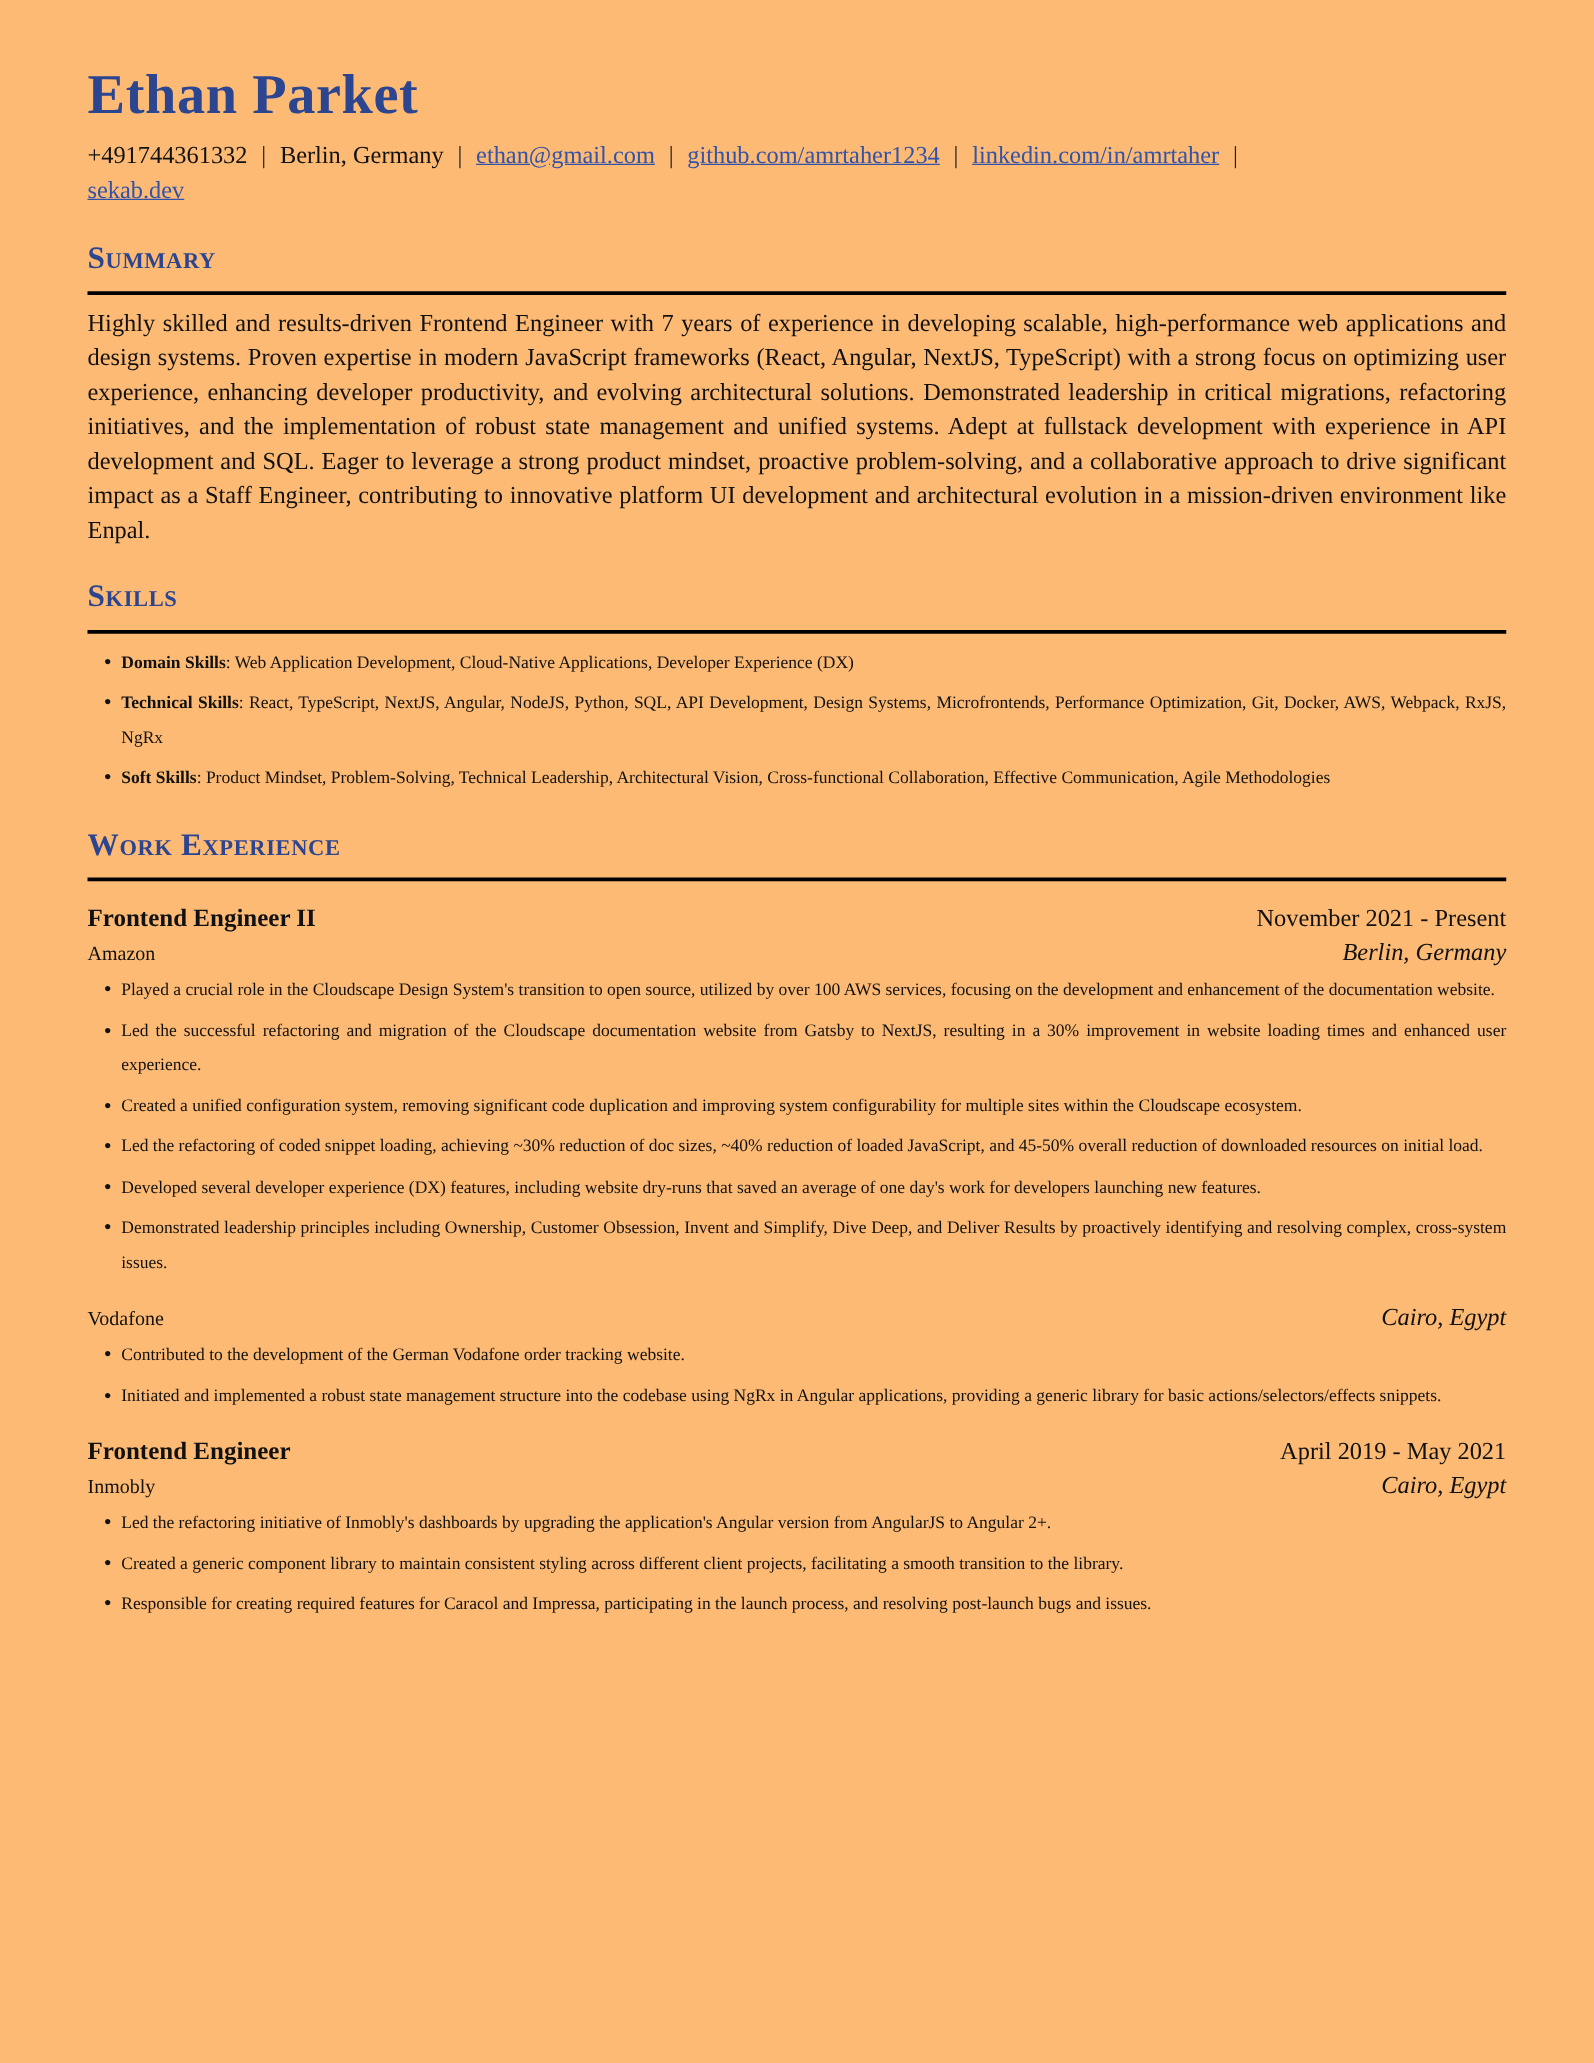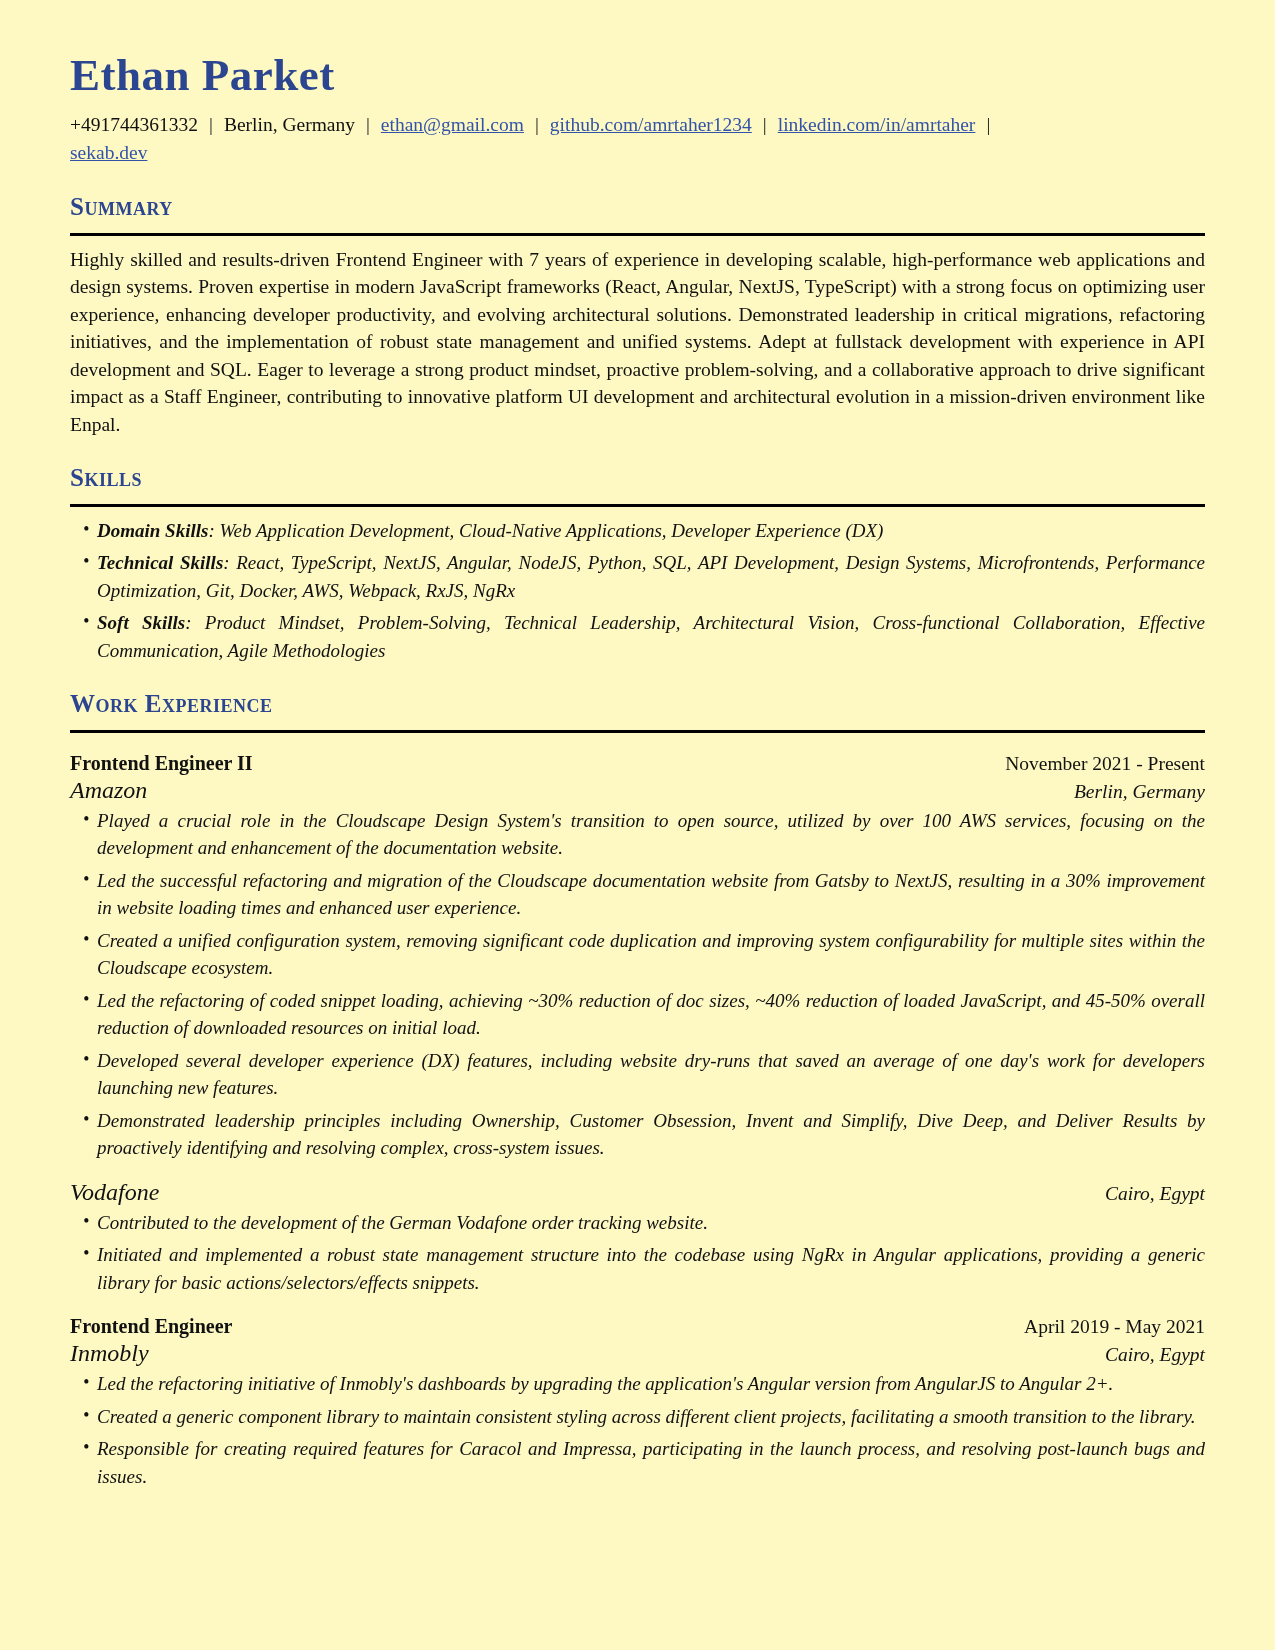--- a/index.html
+++ b/index.html
@@ -3,21 +3,21 @@
 <meta charset="utf-8">
 <style>
   * { box-sizing: border-box; }
   html, body { margin: 0; padding: 0; background: #e8e8e8; }
   body { font-family: "Liberation Serif", "DejaVu Serif", serif; color: #111; }
 
   .page {
     width: 1275px;
     height: 1650px;
     margin: 0 auto;
-    background: #fef9c3;
+    background: #fdba74;
     padding: 52px 70px 40px 70px;
     overflow: hidden;
   }
 
   h1.name {
     margin: 0 0 12px 0;
     font-size: 45px;
     line-height: 1.05;
     font-weight: bold;
     letter-spacing: 0.5px;
@@ -58,43 +58,42 @@
 
   ul.bullets {
     list-style: none;
     margin: 2px 0 0 0;
     padding: 0;
   }
   ul.bullets li {
     position: relative;
     padding-left: 27px;
     margin-bottom: 5px;
-    font-size: 19px;
+    font-size: 14px;
     line-height: 27.5px;
     text-align: justify;
-    font-style: italic;
   }
   ul.bullets li::before {
     content: "\2022";
     position: absolute;
     left: 13px;
     top: -1px;
     font-size: 18px;
   }
   .skill-label { font-weight: bold; }
 
   .job { margin-top: 17px; }
   .job-head, .job-sub {
     display: flex;
     justify-content: space-between;
     align-items: baseline;
   }
   .job-role  { font-weight: bold; font-size: 20px; line-height: 27px; }
   .job-dates { font-size: 19.5px; line-height: 27px; }
-  .job-company  { font-size: 24px; line-height: 27px; font-style: italic; }
+  .job-company  { font-size: 16px; line-height: 27px; }
   .job-location { font-size: 19.5px; line-height: 27px; font-style: italic; }
 </style>
 </head>
 <body>
 
 <div class="page">
 
   <h1 class="name">Ethan Parket</h1>
 
   <p class="contact"><span>+491744361332</span><span class="sep">|</span><span>Berlin, Germany</span><span class="sep">|</span><a>ethan@gmail.com</a><span class="sep">|</span><a>github.com/amrtaher1234</a><span class="sep">|</span><a>linkedin.com/in/amrtaher</a><span class="sep">|</span><br><a>sekab.dev</a></p>

